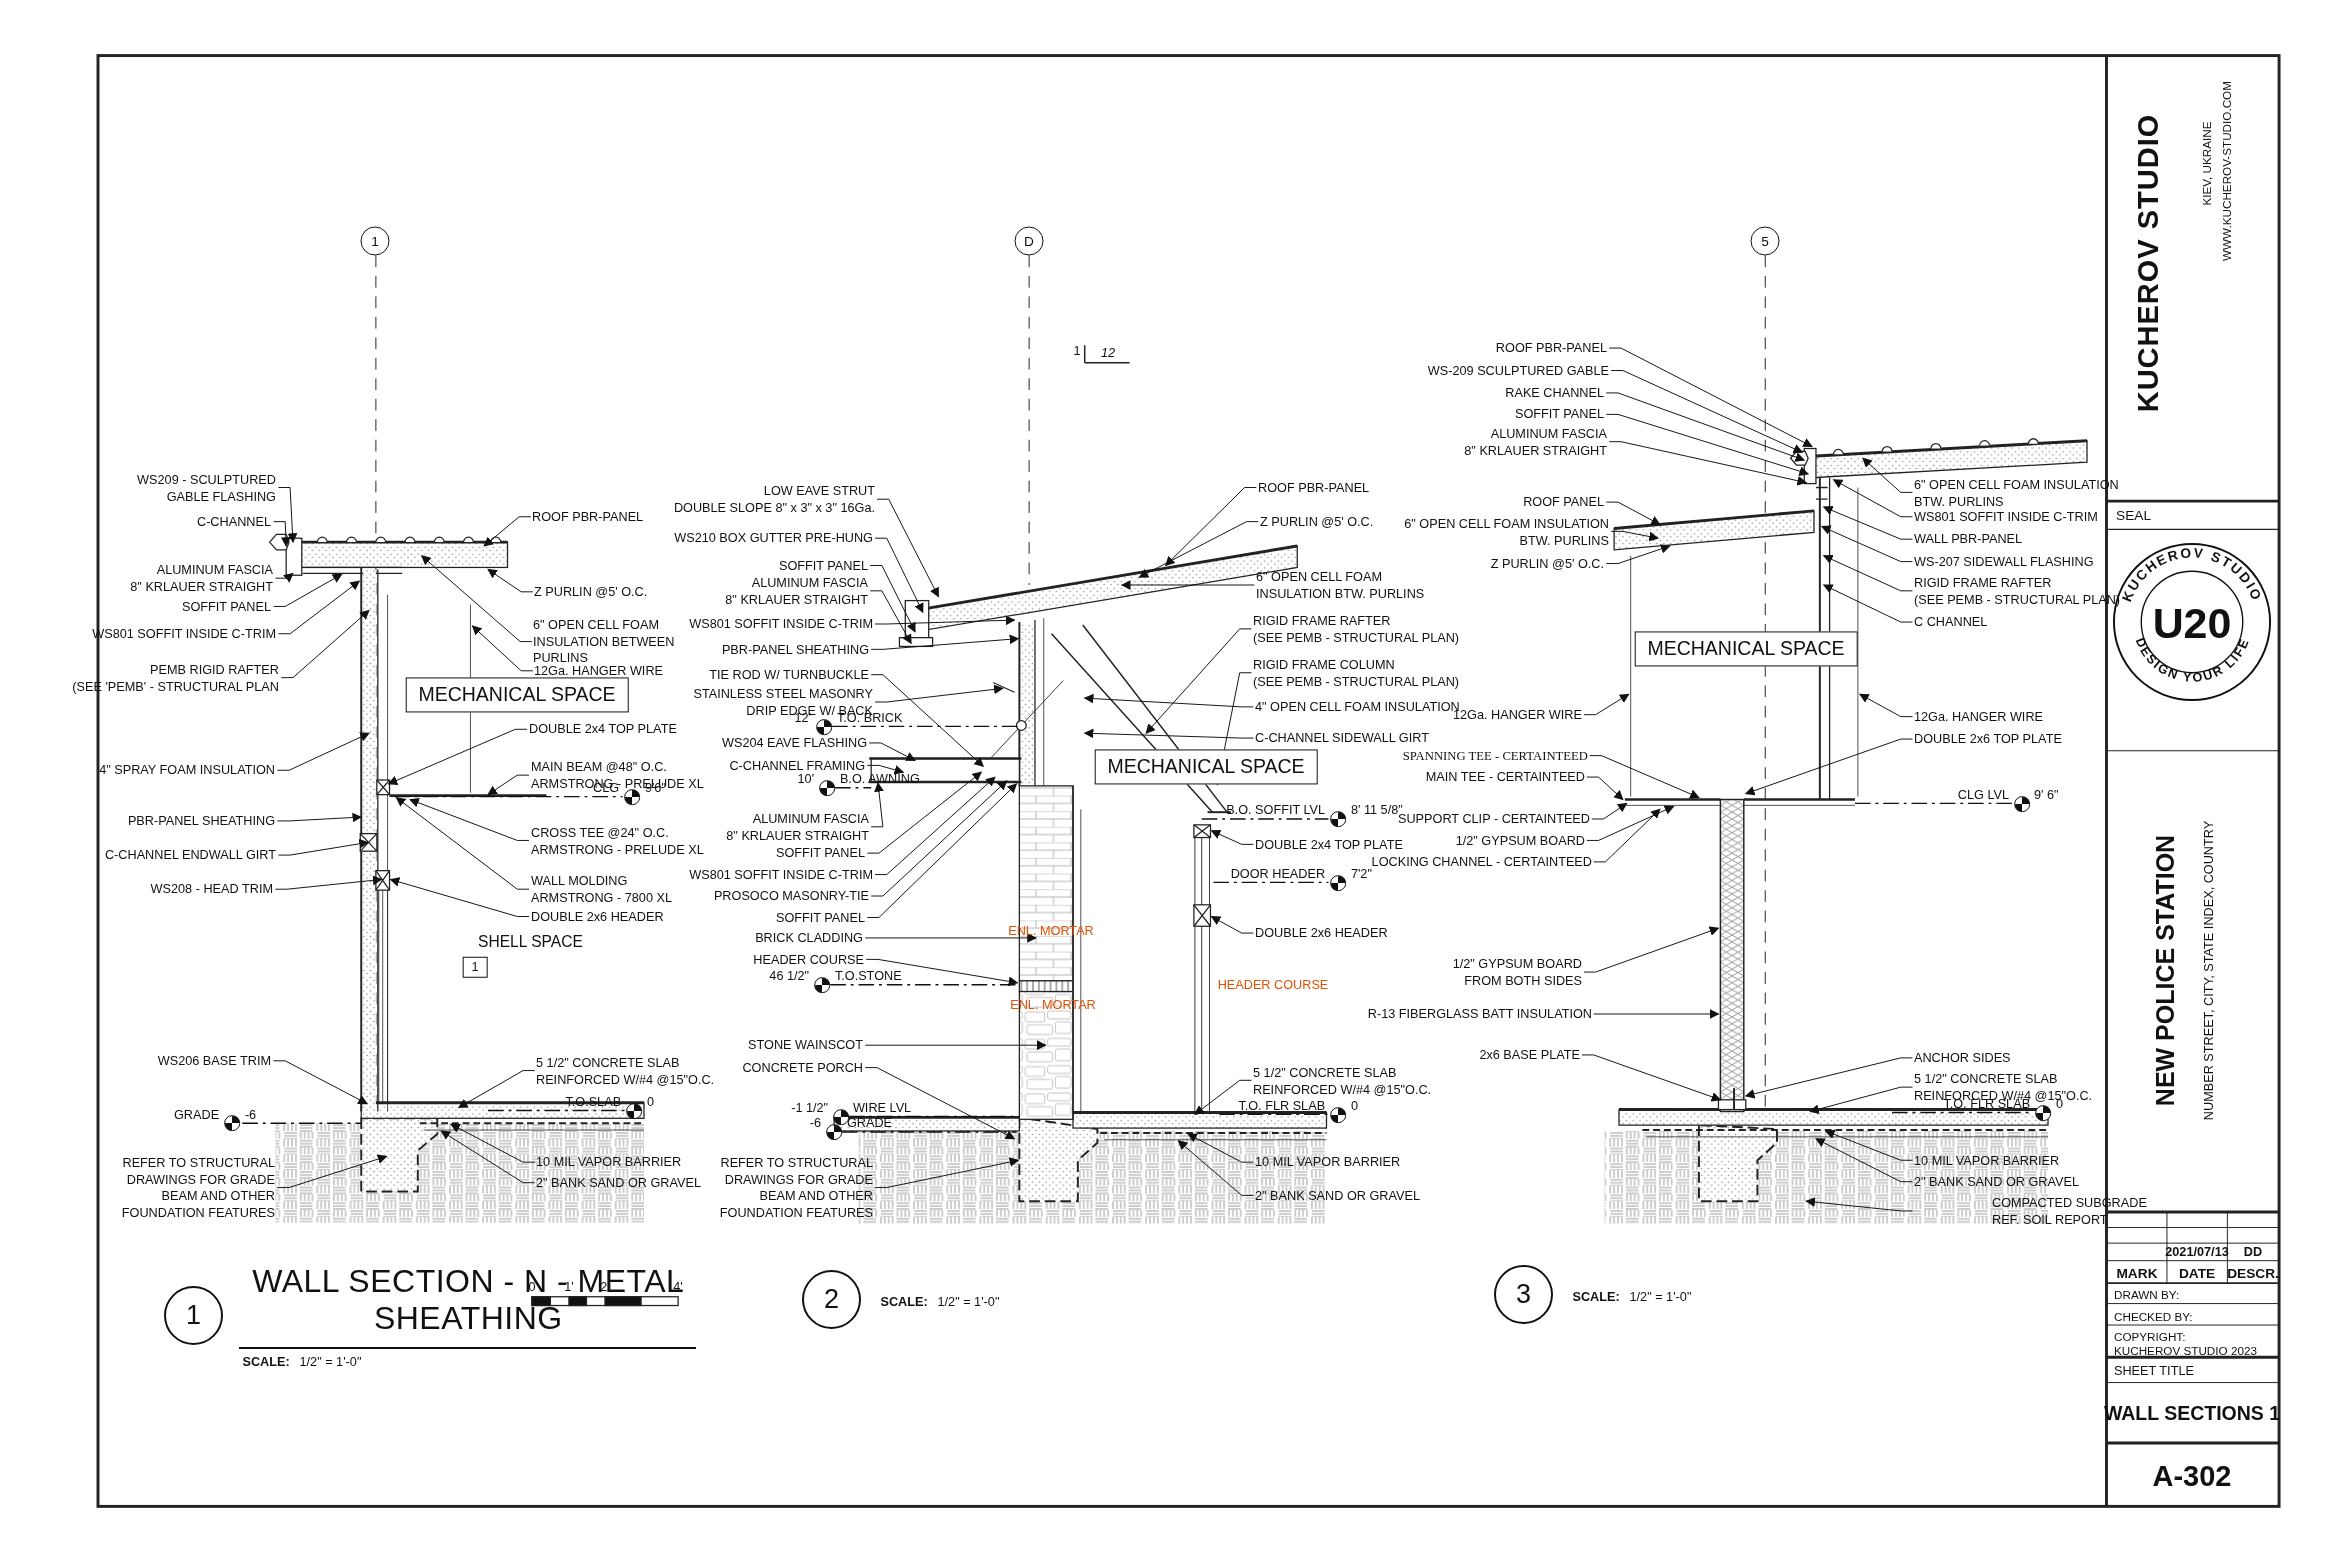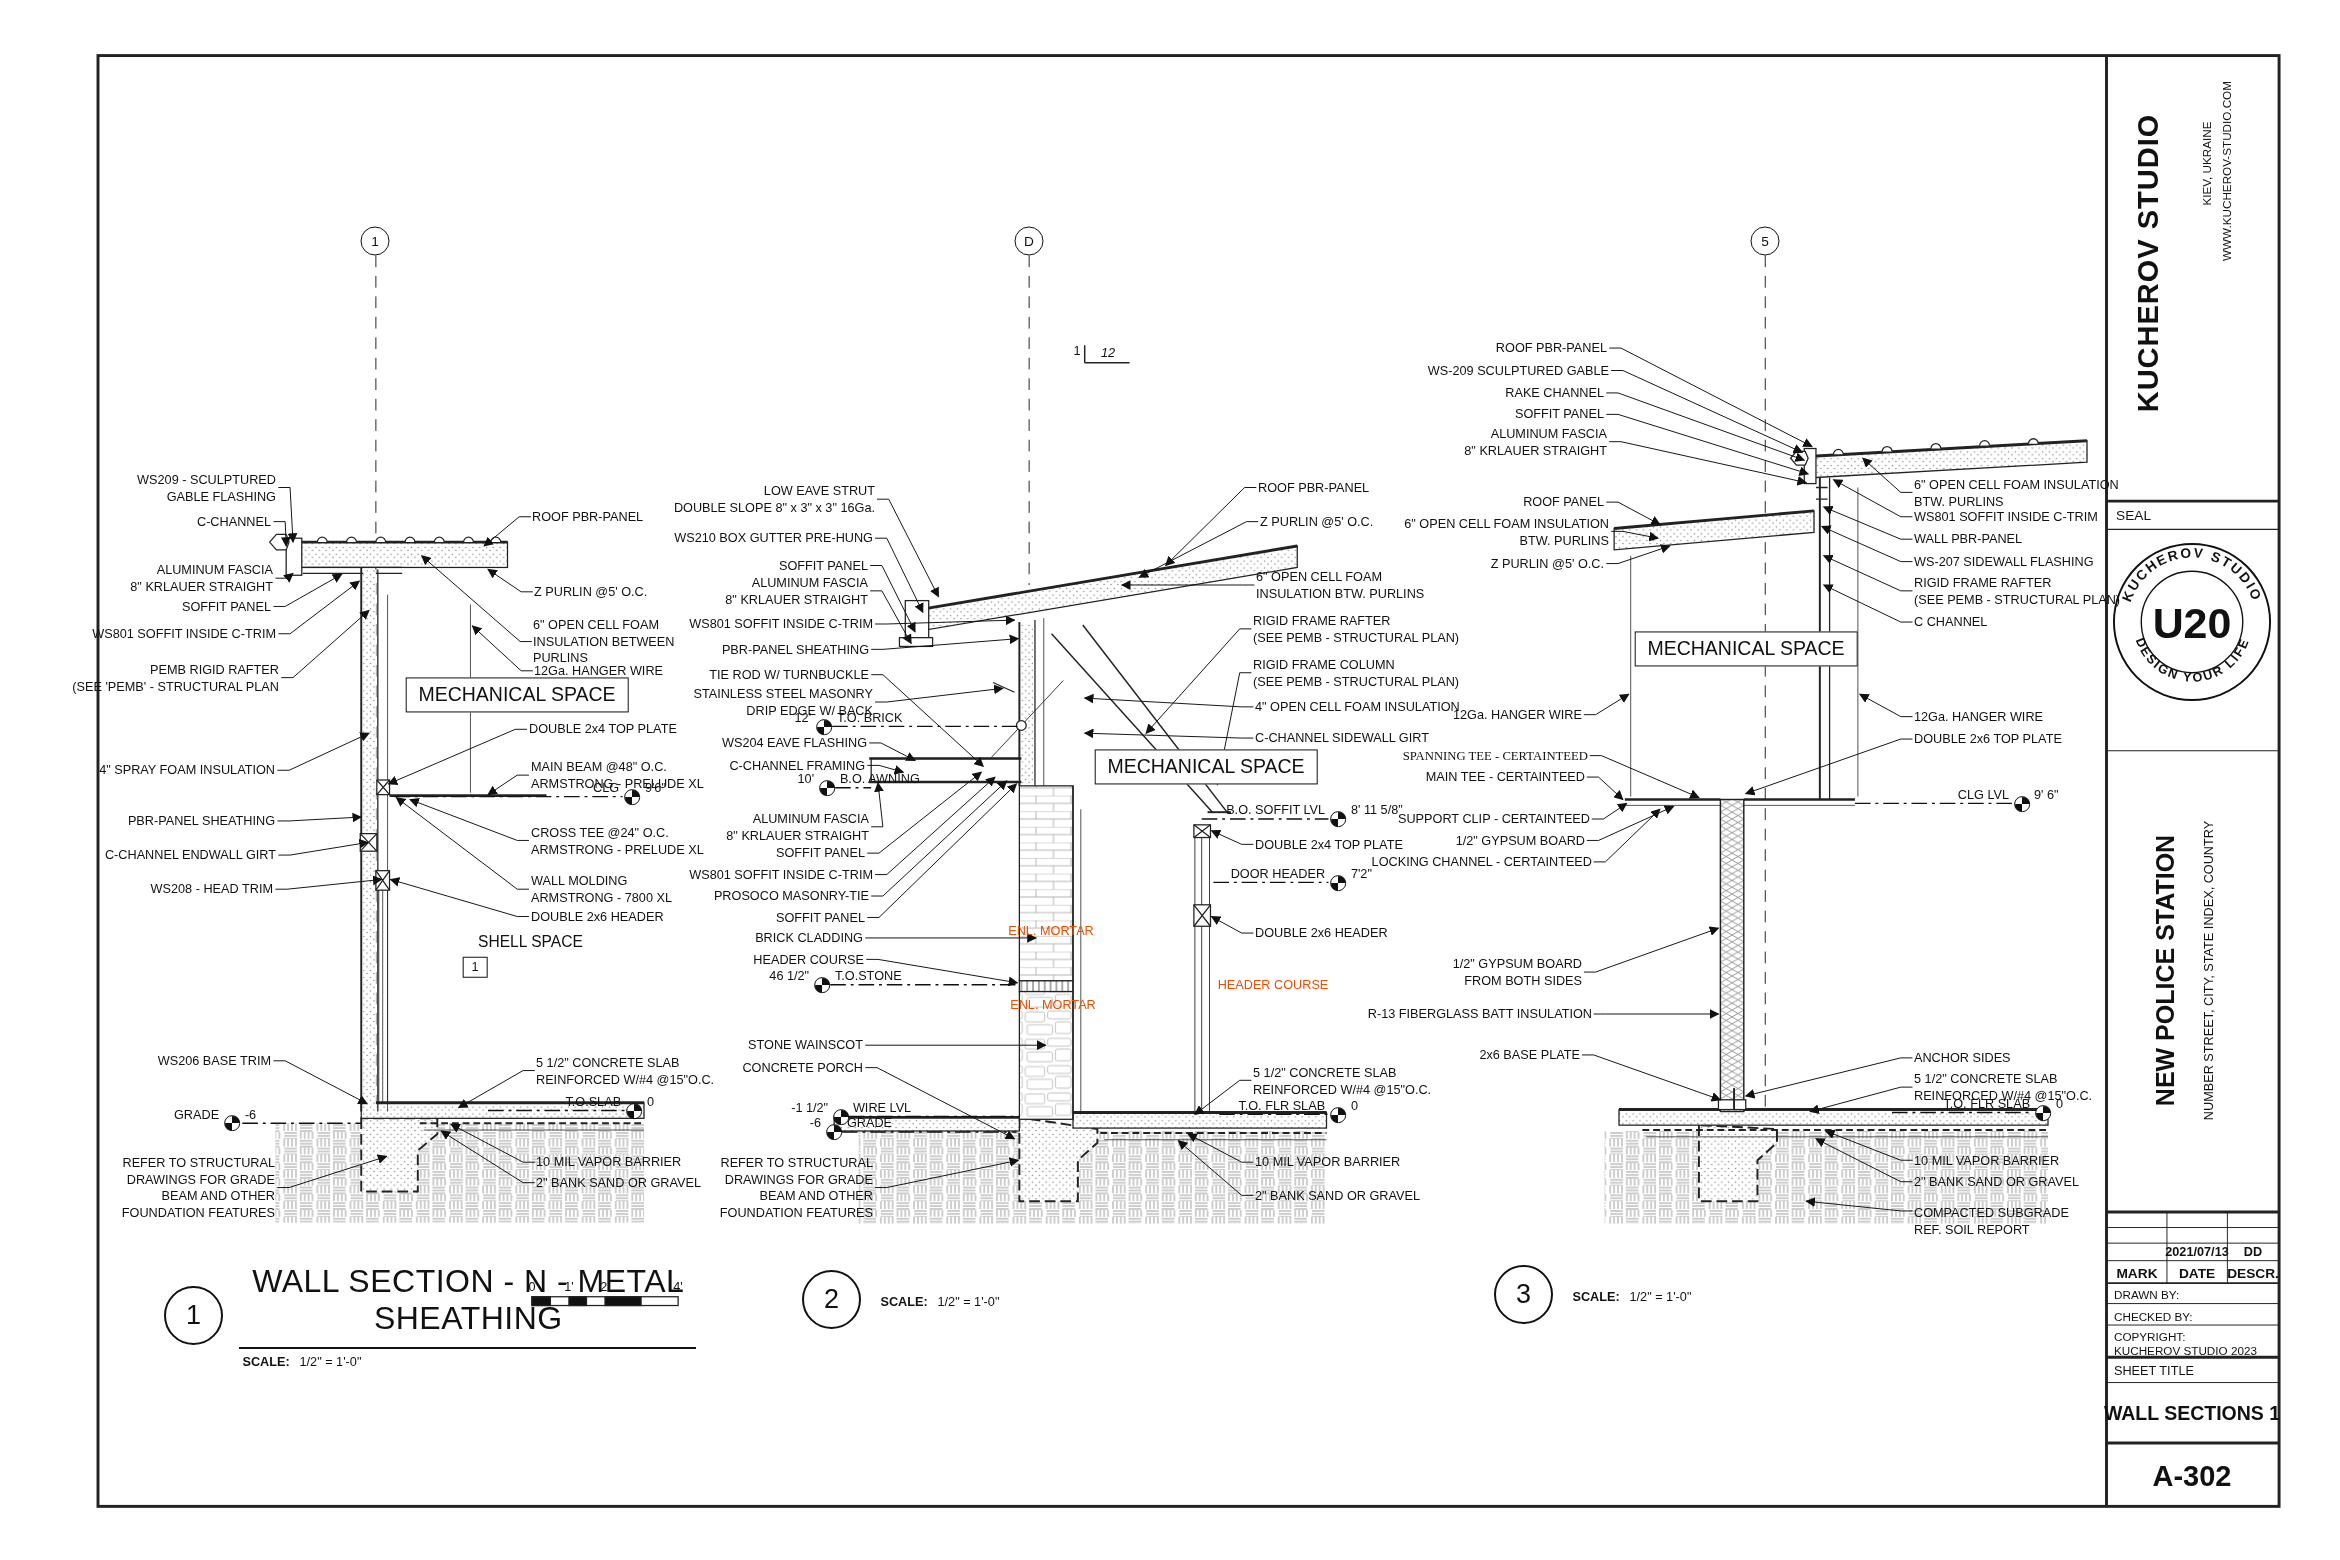--- a/index.html
+++ b/index.html
@@ -453,21 +453,21 @@
       <div class="lbl al" style="left: 1914px; top: 591px;">RIGID FRAME RAFTER
 (SEE PEMB - STRUCTURAL PLAN)</div>
       <div class="lbl al" style="left: 1914px; top: 622px;">C CHANNEL</div>
       <div class="lbl al" style="left: 1914px; top: 717px;">12Ga. HANGER WIRE</div>
       <div class="lbl al" style="left: 1914px; top: 739px;">DOUBLE 2x6 TOP PLATE</div>
       <div class="lbl al" style="left: 1914px; top: 1058px;">ANCHOR SIDES</div>
       <div class="lbl al" style="left: 1914px; top: 1087px;">5 1/2" CONCRETE SLAB
 REINFORCED W/#4 @15"O.C.</div>
       <div class="lbl al" style="left: 1914px; top: 1161px;">10 MIL VAPOR BARRIER</div>
       <div class="lbl al" style="left: 1914px; top: 1182px;">2" BANK SAND OR GRAVEL</div>
-      <div class="lbl al" style="left: 1914px; top: 1211px; margin-top: 10px;">COMPACTED SUBGRADE
+      <div class="lbl al" style="left: 1992px; top: 1211px;">COMPACTED SUBGRADE
 REF. SOIL REPORT</div>
       <div class="mk" style="left: 2022px; top: 804px;"></div>
       <div class="lvl-l" style="left: 2013px; top: 802px;">CLG LVL</div>
       <div class="lvl-r" style="left: 2030px; top: 802px;">9' 6"</div>
       <div class="mk" style="left: 2043px; top: 1113px;"></div>
       <div class="lvl-l" style="left: 2034px; top: 1111px;">T.O. FLR SLAB</div>
       <div class="lvl-r" style="left: 2052px; top: 1111px;">0</div>
       <div class="lbl ac boxed" style="left: 1746px; top: 649px;">MECHANICAL SPACE</div>
     </div>
 

